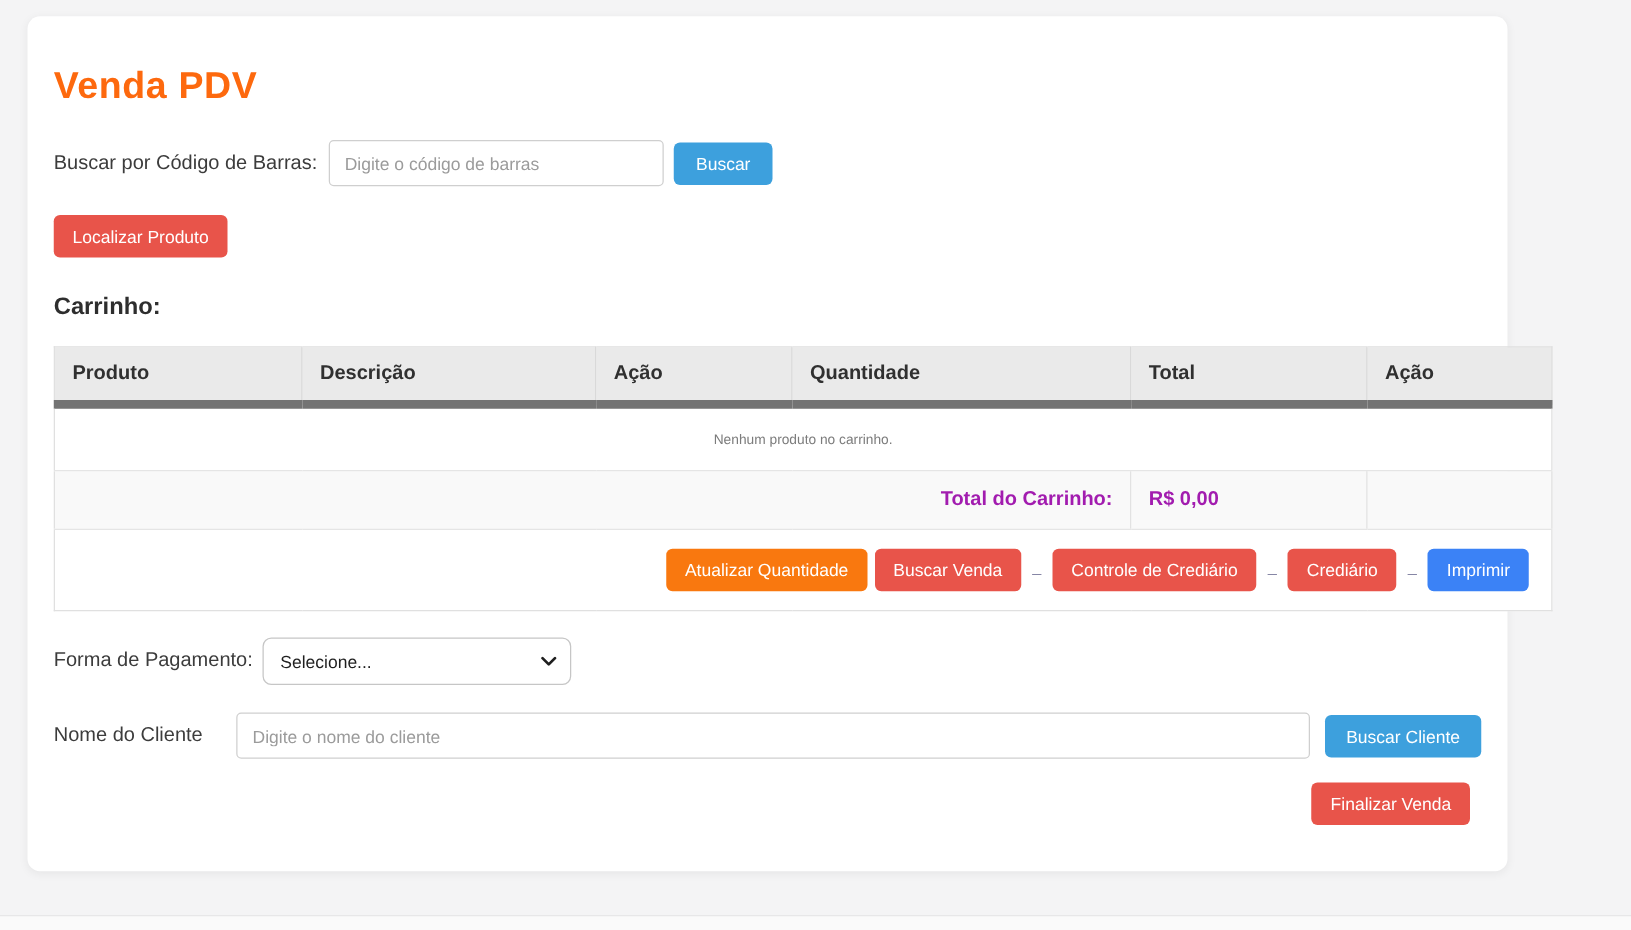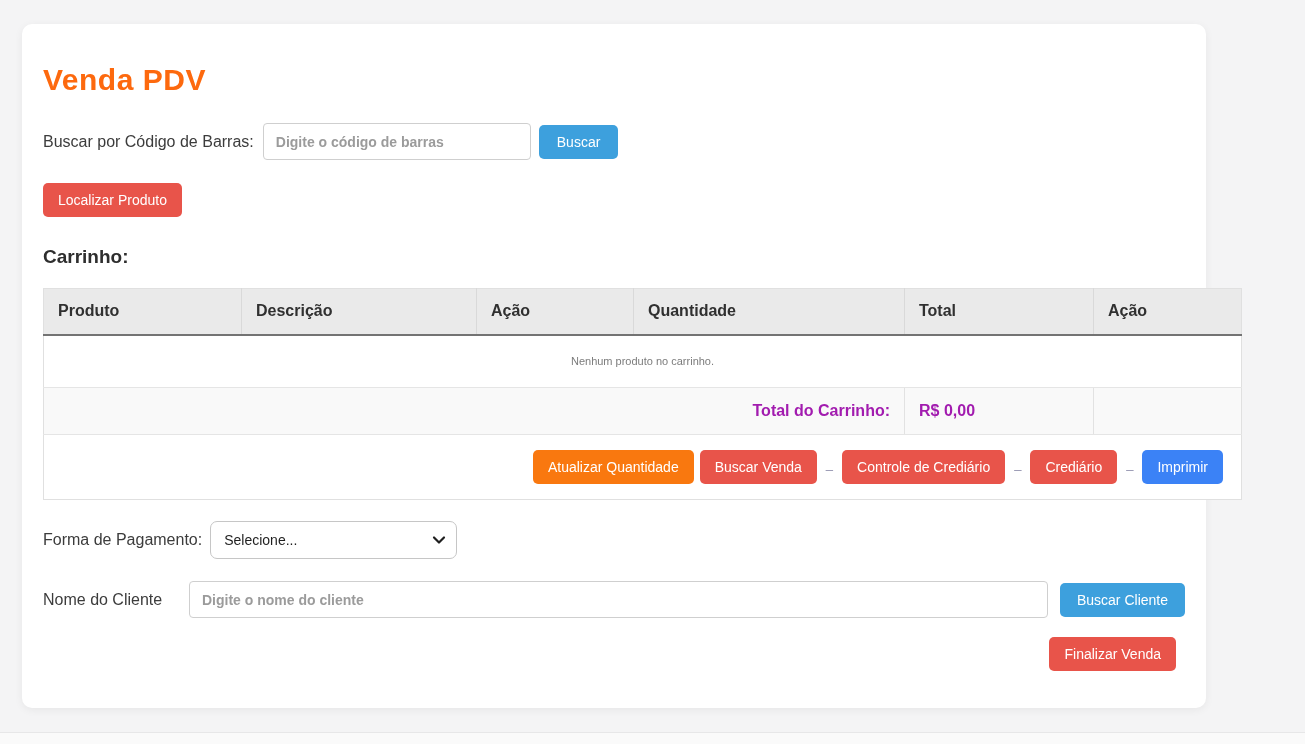--- a/index.html
+++ b/index.html
@@ -5,21 +5,21 @@
   * { margin: 0; padding: 0; box-sizing: border-box; }
   html, body {
     width: 1305px; height: 744px;
     background: #f4f4f5;
     font-family: "Liberation Sans", sans-serif;
     overflow: hidden;
     position: relative;
   }
   .card {
     position: absolute;
-    left: 22px; top: 24px;
+    left: 22px; top: 13px;
     width: 1184px; height: 684px;
     background: #ffffff;
     border-radius: 10px;
     box-shadow: 0 2px 8px rgba(0,0,0,0.06);
     padding: 38px 21px 16px 21px;
   }
   .page-title {
     color: #fd690e;
     font-size: 30px;
     font-weight: bold;
@@ -35,21 +35,20 @@
   }
   input[type="text"] {
     height: 37px;
     border: 1px solid #cfcfcf;
     border-radius: 4px;
     padding: 0 12px;
     font-size: 14px;
     color: #333;
     font-family: "Liberation Sans", sans-serif;
     outline: none;
-    font-weight: bold;
   }
   input::placeholder { color: #9b9b9b; }
   .barcode-input { width: 268px; margin-left: 9px; }
   .btn {
     border: none;
     border-radius: 5px;
     color: #fff;
     font-size: 14px;
     font-family: "Liberation Sans", sans-serif;
     padding: 9px 15px;
@@ -82,21 +81,21 @@
   .cart-table col.c5 { width: 189px; }
   .cart-table col.c6 { width: 148px; }
   .cart-table th {
     background: #eaeaea;
     height: 46px;
     text-align: left;
     padding-left: 14px;
     font-size: 16px;
     font-weight: 600;
     color: #303030;
-    border-bottom: 2px solid #737373;
+    border-bottom: 7px solid #737373;
   }
   .cart-table th + th { border-left: 1px solid #d9d9d9; }
   .empty-cell {
     height: 53px;
     text-align: center;
     color: #7c7c7c;
     font-size: 11px;
     background: #ffffff;
     border-bottom: 1px solid #e5e5e5;
   }

